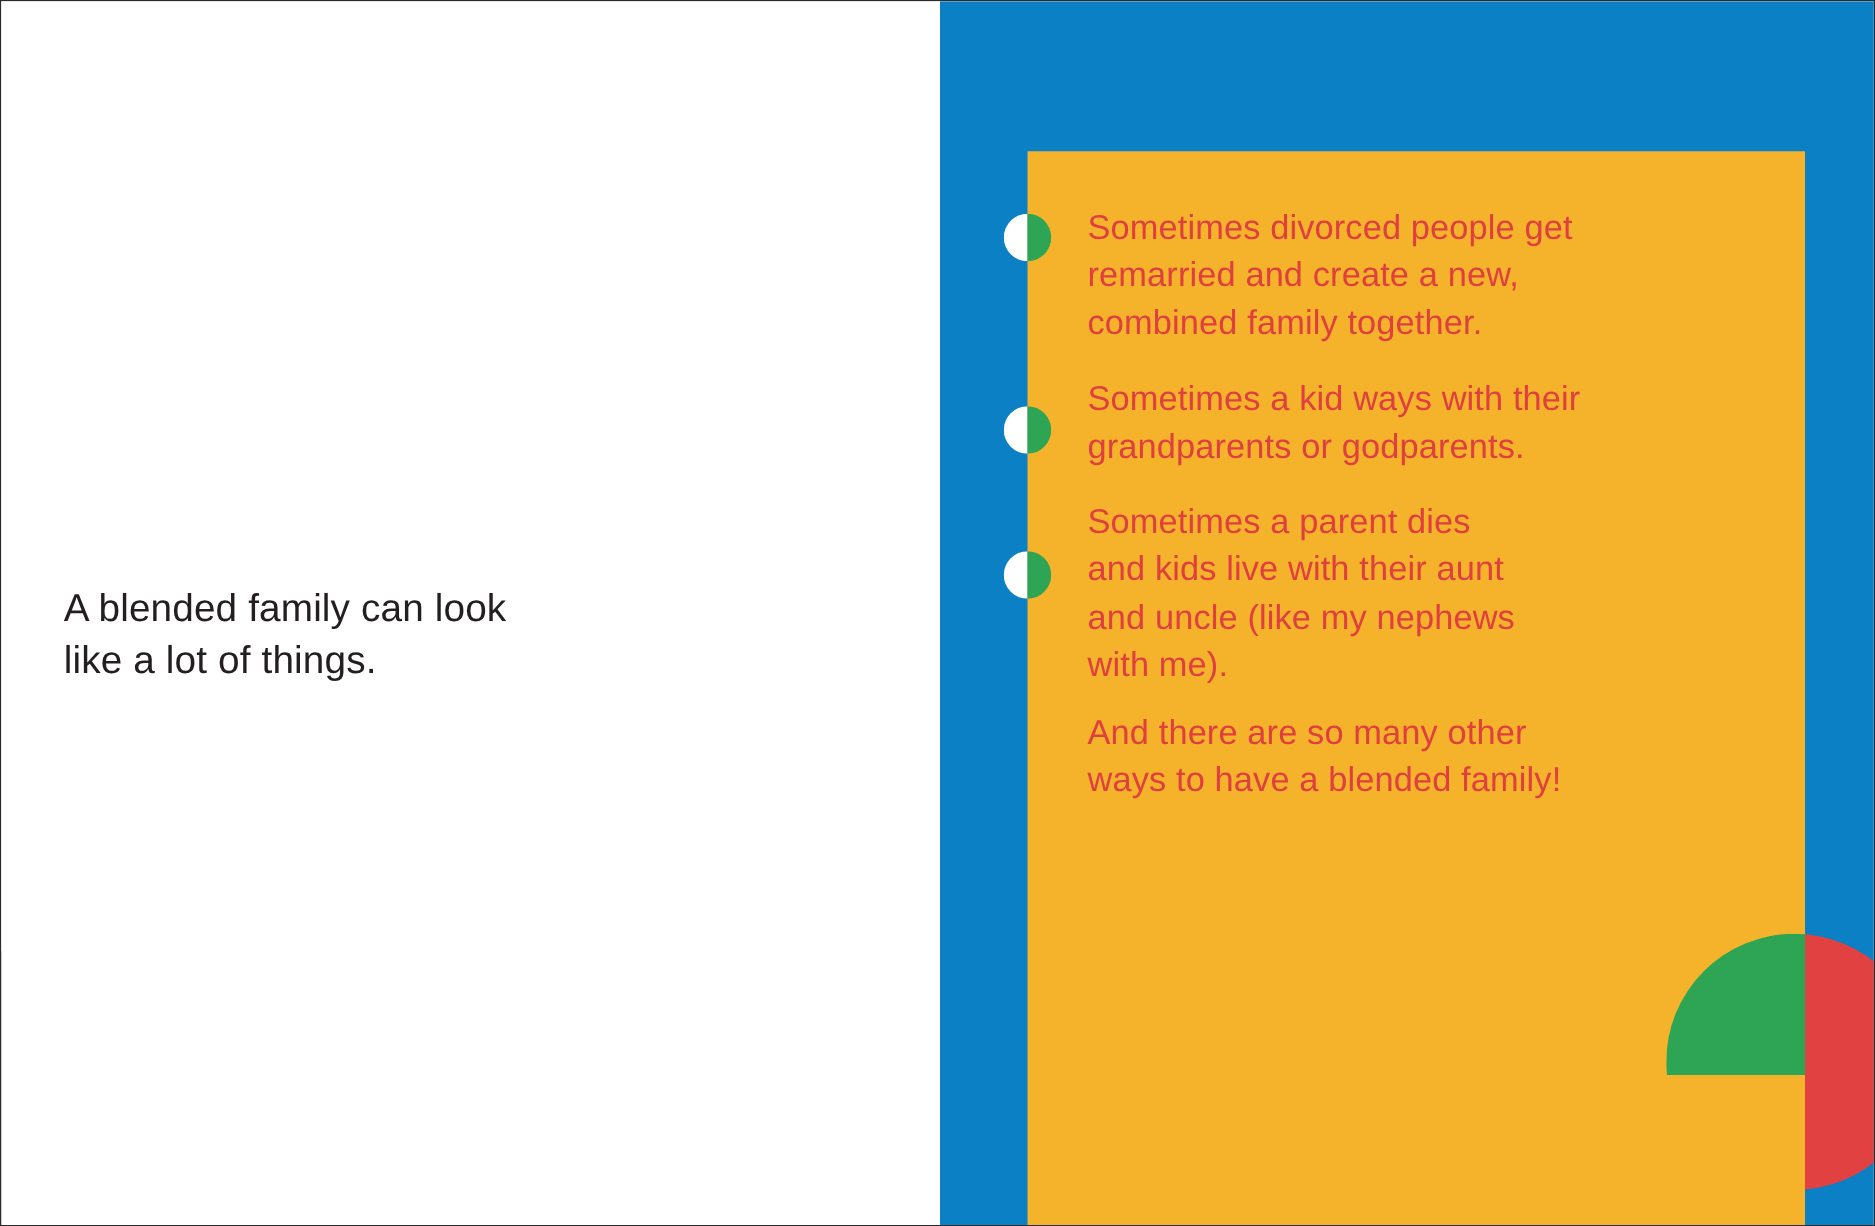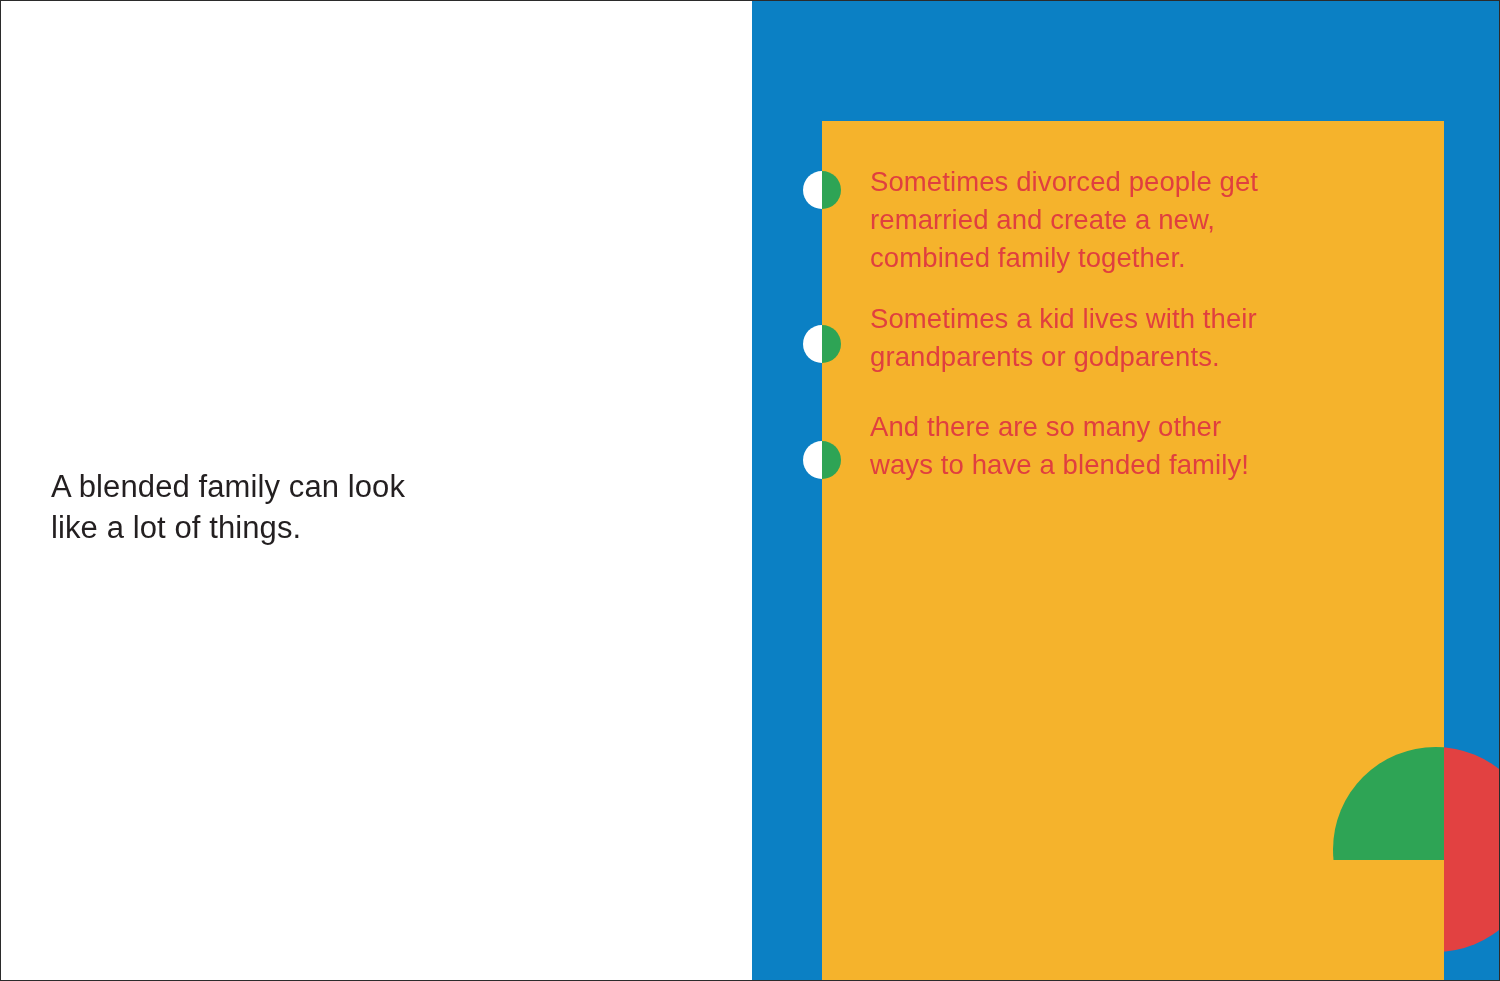--- a/index.html
+++ b/index.html
@@ -105,21 +105,21 @@
   .block {
     position: relative;
     color: #e03f3f;
     font-size: 27.5px;
     line-height: 1.39;
     letter-spacing: 0.1px;
     white-space: pre-line;
     font-weight: 400;
   }
   .block + .block { margin-top: 22px; }
-  .block.para { margin-top: 32px; }
+  .block.para { margin-top: 16px; }
 
   
   .bullet {
     position: absolute;
     width: 38px;
     height: 38px;
     border-radius: 50%;
     overflow: hidden;
     z-index: 5;
   }
@@ -151,23 +151,27 @@
 
     <div class="deco-circle-red"></div>
 
     <div class="panel">
       <div class="panel-inner">
 
         <div class="block">Sometimes divorced people get
 remarried and create a new,
 combined family together.</div>
 
-        <div class="block">Sometimes a kid lives with their
+        <div class="block">Sometimes a kid ways with their
 grandparents or godparents.</div>
 
+        <div class="block">Sometimes a parent dies
+and kids live with their aunt
+and uncle (like my nephews
+with me).</div>
 
         <div class="block para">And there are so many other
 ways to have a blended family!</div>
 
 
       </div>
     </div>
 
     <div class="deco-circle-green-clip">
       <i></i>

